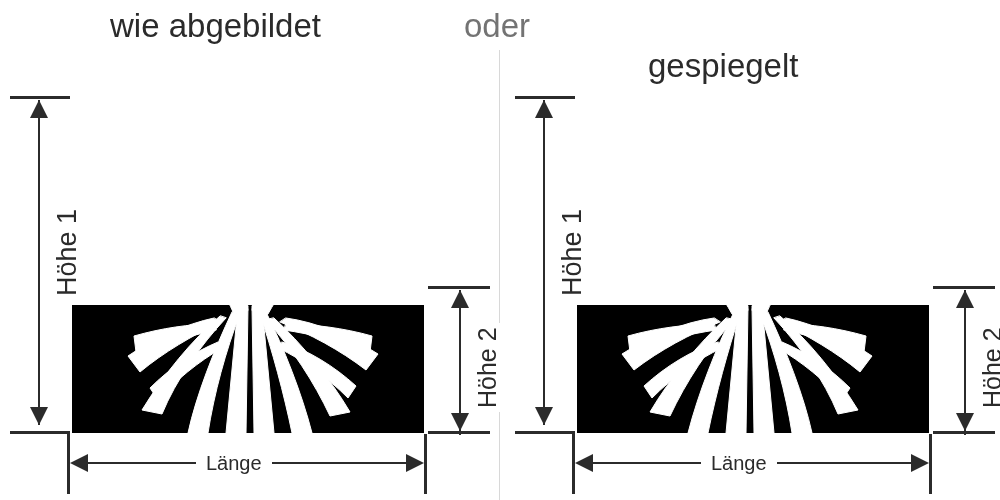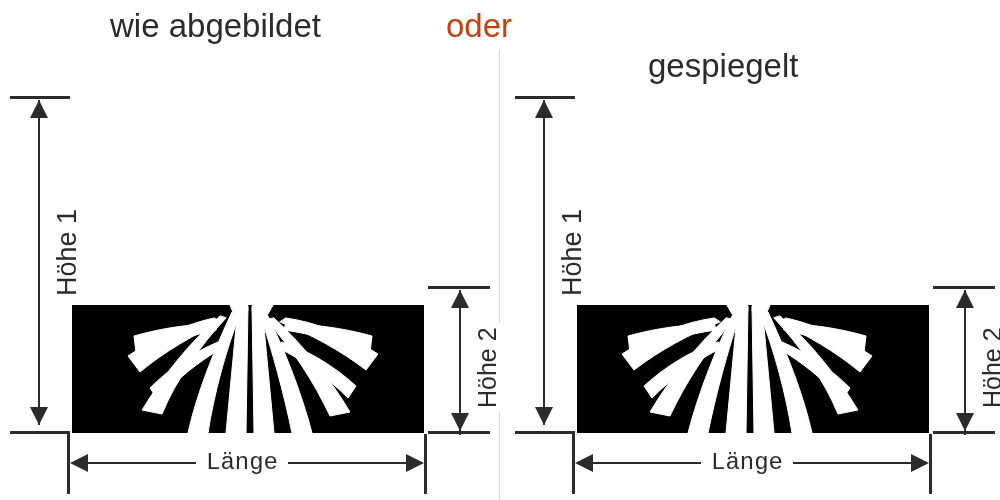--- a/index.html
+++ b/index.html
@@ -25,21 +25,21 @@
   }
   .header-label {
     position: absolute;
     top: 4px;
     font-size: 33px;
     line-height: 44px;
     white-space: nowrap;
     color: #2b2b2b;
   }
   #title-left   { left: 110px; }
-  #title-or     { left: 446px; color: #c2410c; }
+  #title-or     { left: 464px; color: #737373; }
   #title-right  { left: 648px; margin-top: 40px; }
 
   
   .divider {
     position: absolute;
     left: 499px;
     top: 50px;
     width: 1px;
     height: 450px;
     background: #d8d8d8;
@@ -126,27 +126,26 @@
     line-height: 30px;
     white-space: nowrap;
     color: #2b2b2b;
     transform-origin: 0 0;
     transform: rotate(-90deg);
     background: #ffffff;
     padding: 0 4px;
   }
   .dim-label-h {
     position: absolute;
-    font-size: 24px;
+    font-size: 20px;
     line-height: 32px;
     white-space: nowrap;
     color: #2b2b2b;
     background: #ffffff;
     padding: 0 10px;
-    font-family: Liberation Mono, monospace;
   }
 </style>
 </head>
 <body>
 
 <div class="header">
   <div class="header-label" id="title-left">wie abgebildet</div>
   <div class="header-label" id="title-or">oder</div>
   <div class="header-label" id="title-right">gespiegelt</div>
 </div>

